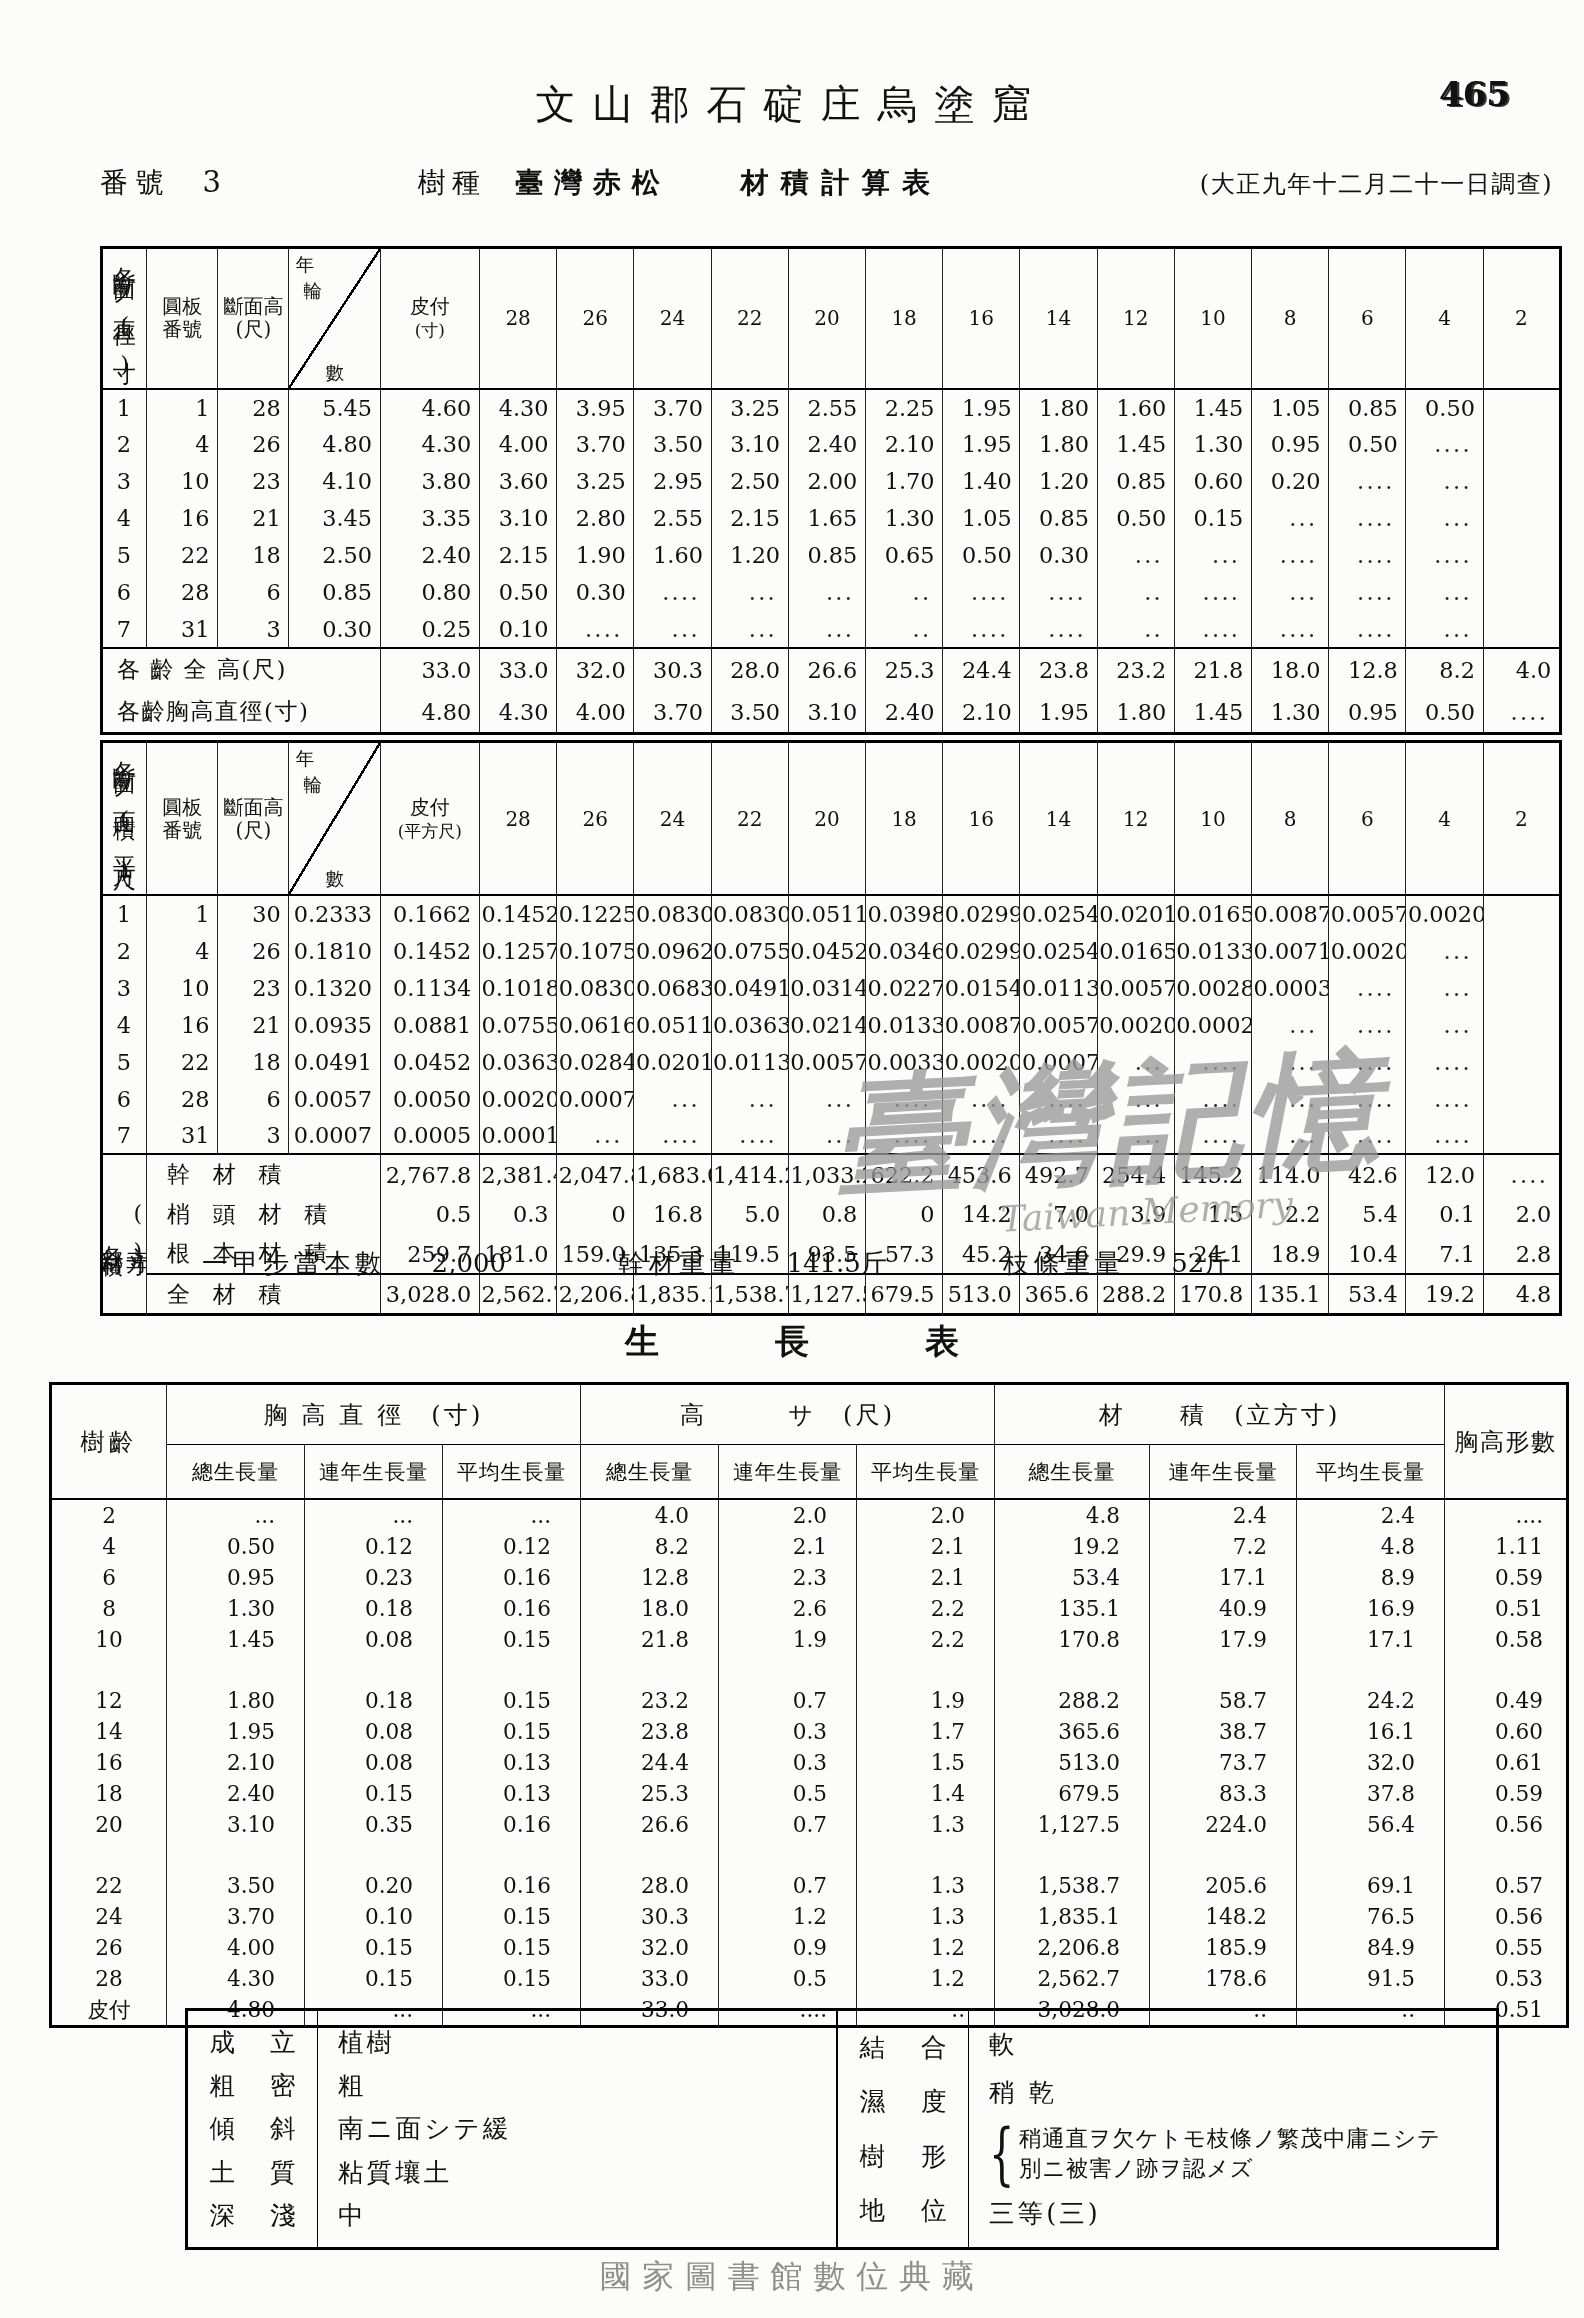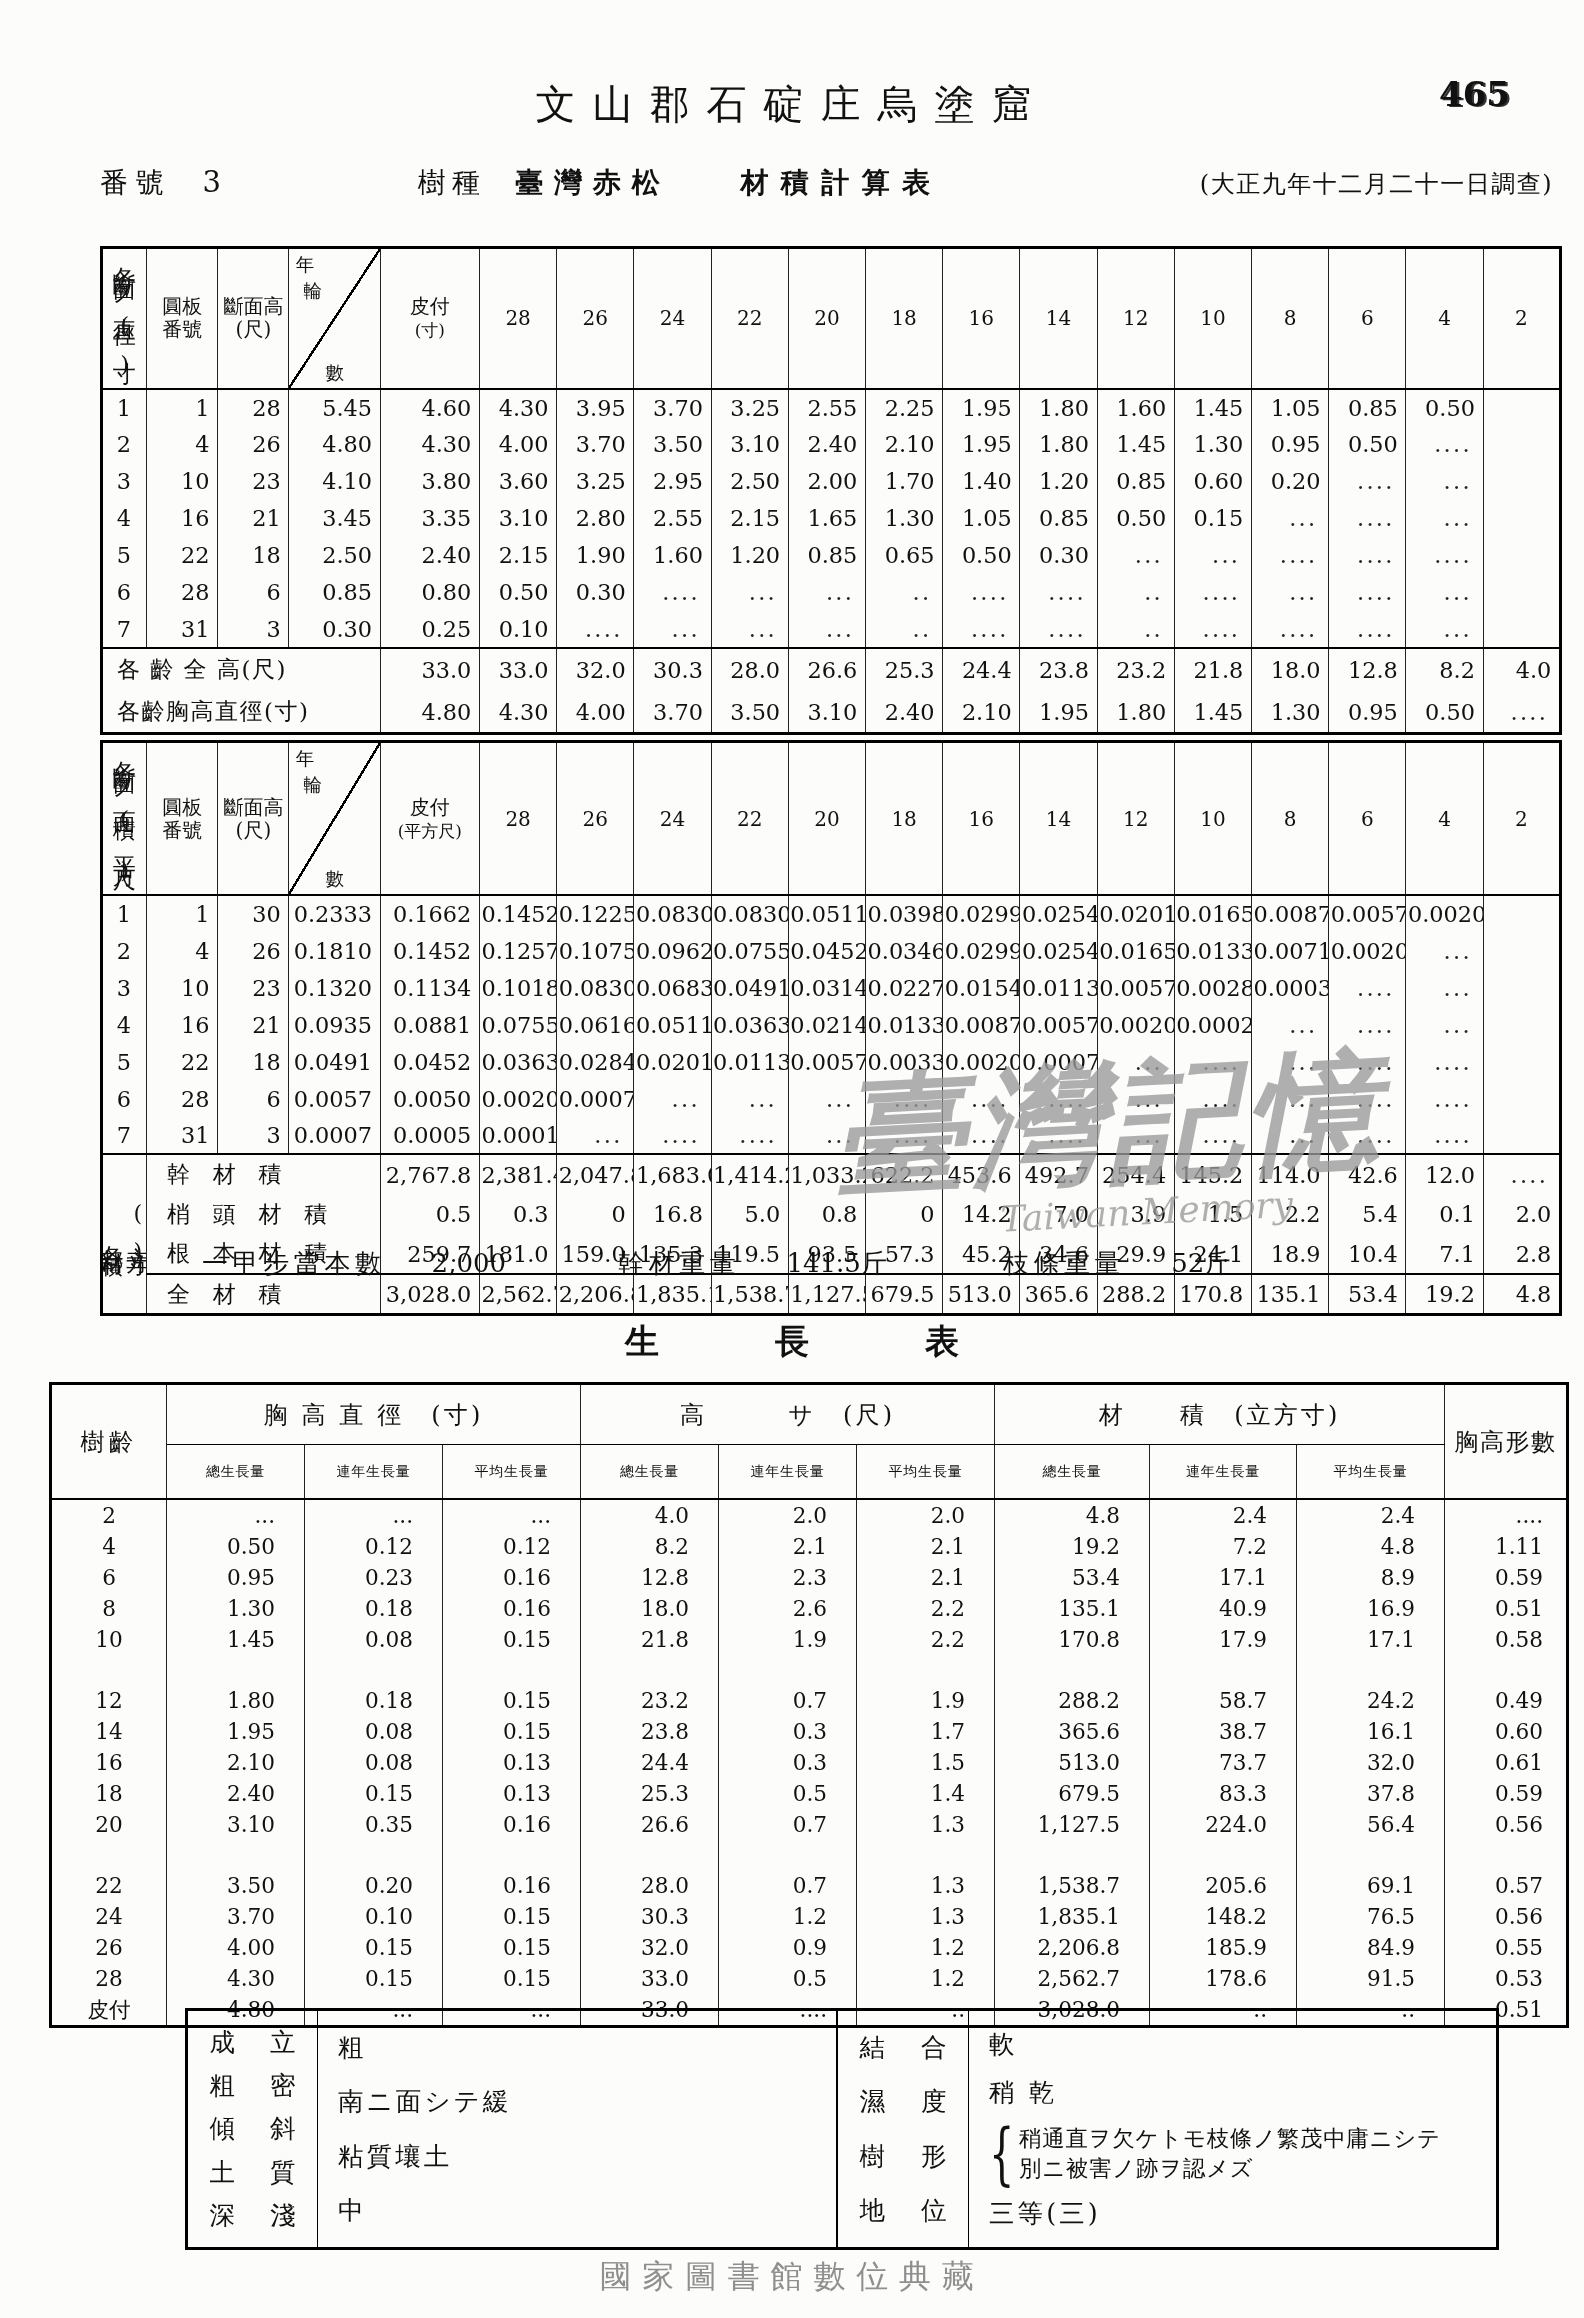--- a/index.html
+++ b/index.html
@@ -55,21 +55,21 @@
   .stand-line .val{margin-left:46px;}
   .stand-line .g2{margin-left:112px;}
   .stand-line .g3{margin-left:116px;}
   
   .growth-title{position:absolute;top:1319px;left:0;width:100%;text-align:center;
     font-size:34px;font-weight:bold;letter-spacing:116px;padding-left:116px;box-sizing:border-box;}
   .growth-wrap{position:absolute;top:1382px;left:49px;}
   table.growth{border-collapse:collapse;table-layout:fixed;width:1513px;border:3.9px solid #000;}
   .growth th,.growth td{border-left:1.5px solid #222;border-right:1.5px solid #222;font-weight:normal;white-space:nowrap;overflow:hidden;}
   .growth th.group{font-size:24px;border-bottom:1.5px solid #000;height:57px;letter-spacing:3.1px;}
-  .growth th.subh{font-size:14px;border-bottom:2.3px solid #000;height:51px;text-align:center;letter-spacing:0.8px;}
+  .growth th.subh{font-size:21px;border-bottom:2.3px solid #000;height:51px;text-align:center;letter-spacing:0.8px;}
   .growth th.agehdr{font-size:24px;letter-spacing:4.6px;border-bottom:2.3px solid #000;}
   .growth th.formhdr{font-size:24px;letter-spacing:1.5px;border-bottom:2.3px solid #000;}
   .growth td{font-size:21.6px;height:29px;}
   .growth td.age{text-align:center;}
   .growth td.gnum{text-align:right;padding-right:29px;}
   .growth td.gform{text-align:right;padding-right:23px;}
   .growth tr.gspacer td{height:28px;}
   
   .site-box{position:absolute;top:2008px;left:185px;width:1308px;height:236px;
     border:3.1px solid #000;display:flex;}
@@ -909,20 +909,21 @@
           <div class="site-label">
             <span>土</span>
             <span>質</span>
           </div>
           <div class="site-label">
             <span>深</span>
             <span>淺</span>
           </div>
         </div>
       <div class="site-values" id="site-left-values">
+          <div class="site-value">植樹</div>
           <div class="site-value">粗</div>
           <div class="site-value">南ニ面シテ緩</div>
           <div class="site-value">粘質壤土</div>
           <div class="site-value">中</div>
         </div>
     </div>
     <div class="site-col right">
       <div class="site-labels" id="site-right-labels">
           <div class="site-label">
             <span>結</span>

